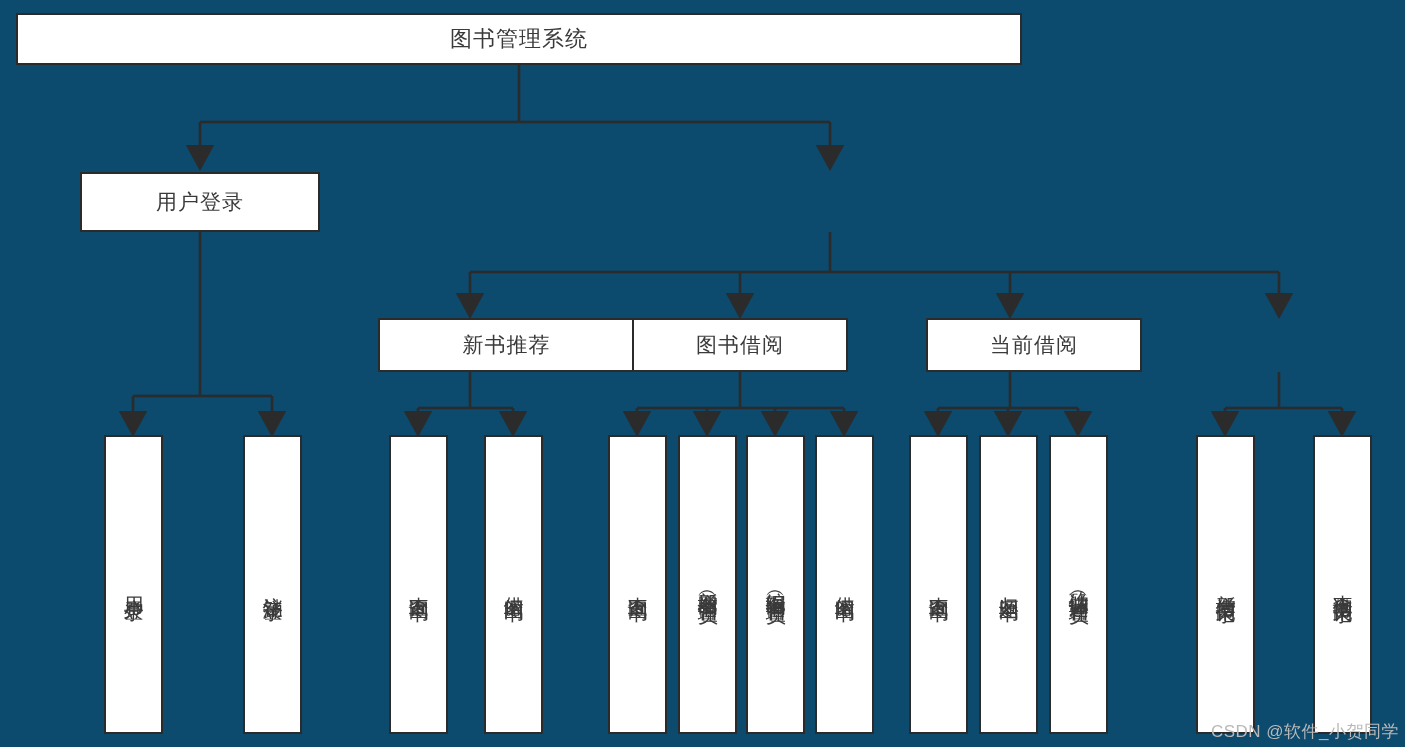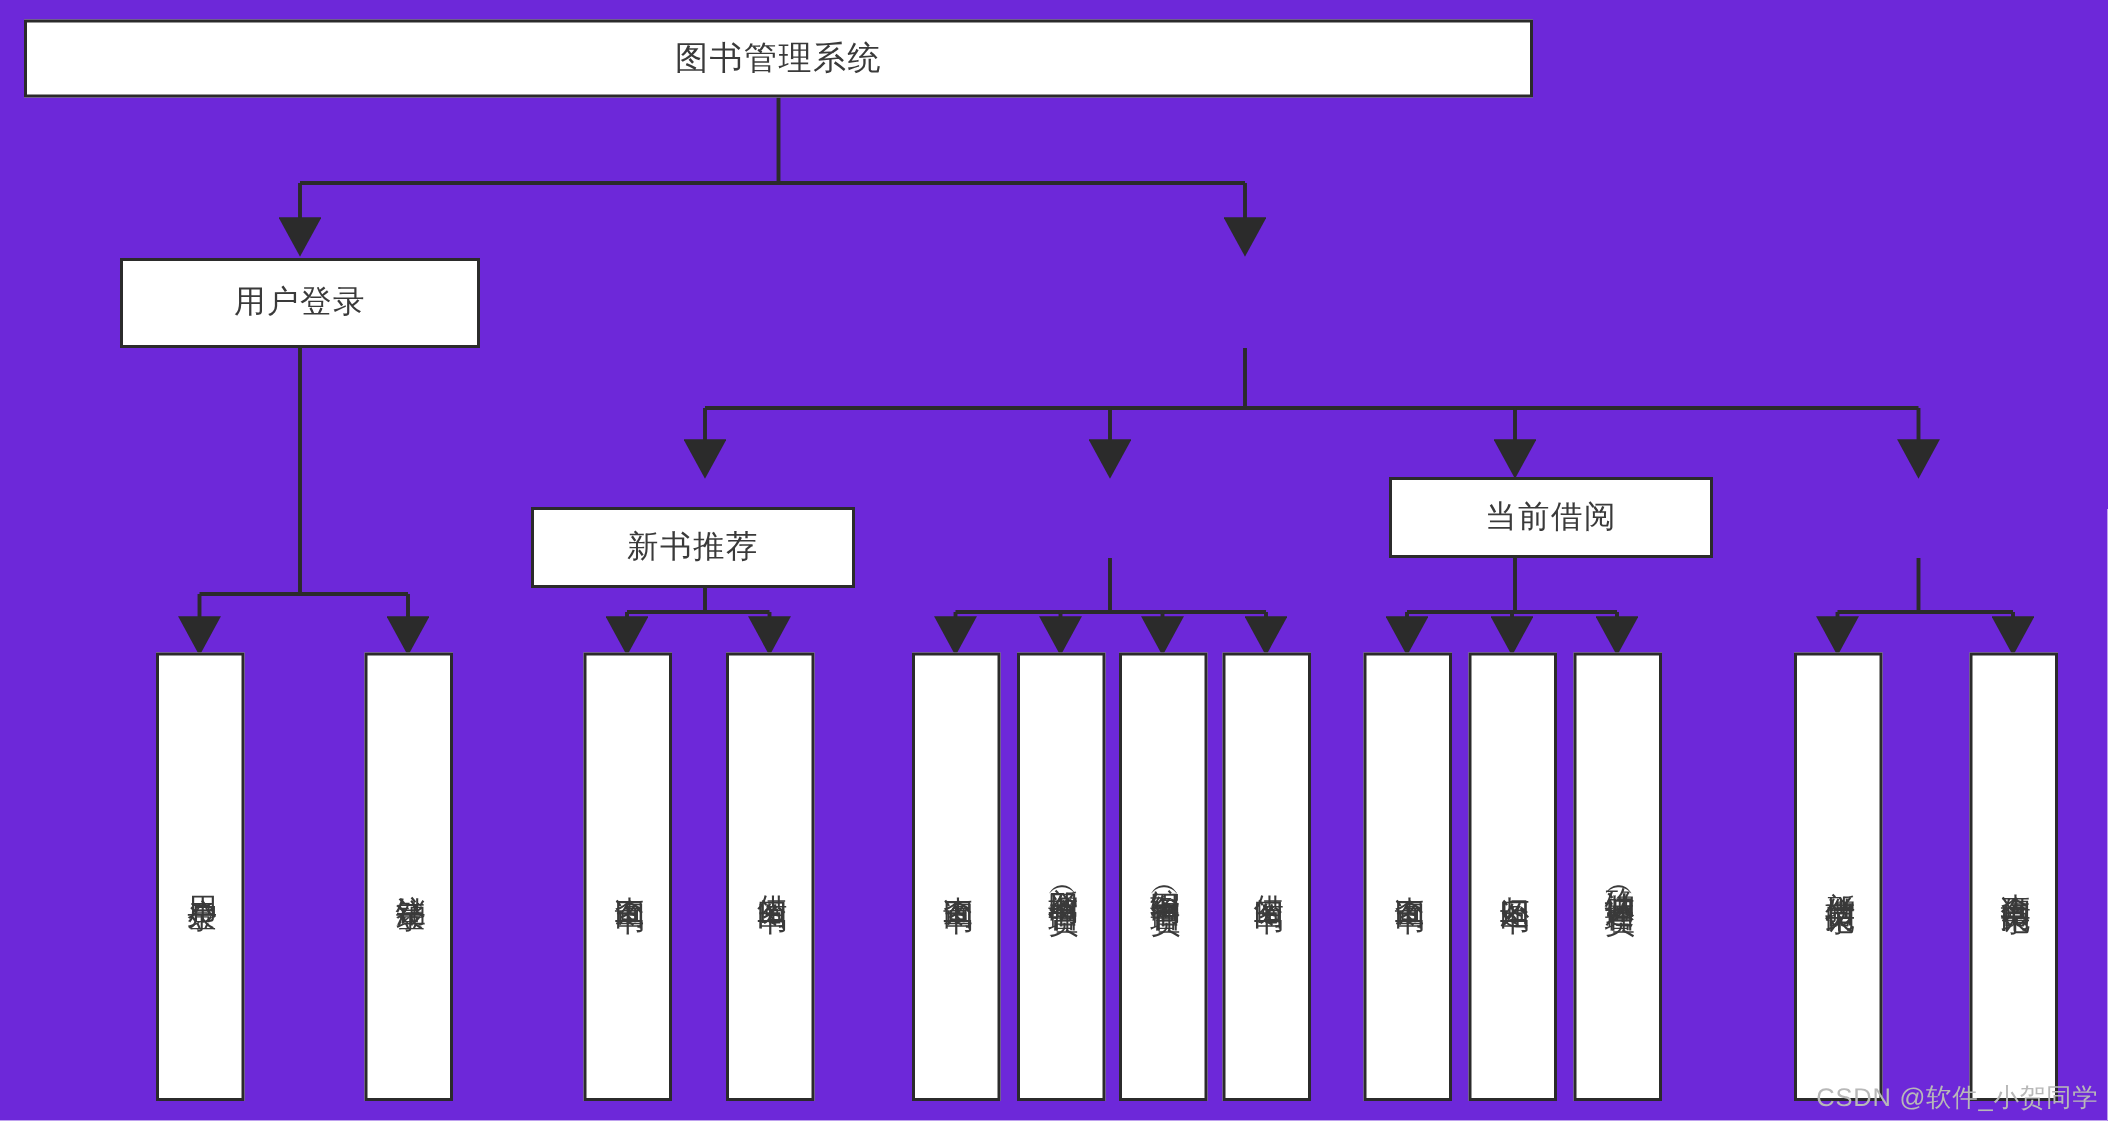--- a/index.html
+++ b/index.html
@@ -5,21 +5,21 @@
 <style>
   html,body{margin:0;padding:0;background:#ffffff;}
   body{
     font-family:"Liberation Sans","DejaVu Sans",sans-serif;
     -webkit-font-smoothing:antialiased;
   }
   #canvas{
     position:relative;
     width:1405px;
     height:747px;
-    background:#6d28d9;
+    background:#0c4a6e;
     overflow:hidden;
   }
   #edges{
     position:absolute;
     left:0; top:0;
     width:1405px;
     height:747px;
     pointer-events:none;
   }
   .node{
@@ -127,22 +127,25 @@
   </svg>
 
   <div class="node root" style="left:16px; top:13px; width:1006px; height:52px;">
     <span>图书管理系统</span>
   </div>
 
   <div class="node h" style="left:80px; top:172px; width:240px; height:60px;">
     <span>用户登录</span>
   </div>
 
-  <div class="node h" style="left:354px; top:318px; width:216px; height:54px;margin-top:20px;">
+  <div class="node h" style="left:378px; top:318px; width:257px; height:54px;">
     <span>新书推荐</span>
+  </div>
+  <div class="node h" style="left:632px; top:318px; width:216px; height:54px;">
+    <span>图书借阅</span>
   </div>
   <div class="node h" style="left:902px; top:318px; width:216px; height:54px;margin-left:24px;">
     <span>当前借阅</span>
   </div>
 
   <div class="node v" style="left:104px; top:435px; width:59px; height:299px;">
     <span class="vtxt">用户登录</span>
   </div>
   <div class="node v" style="left:243px; top:435px; width:59px; height:299px;">
     <span class="vtxt">注销登录</span>

